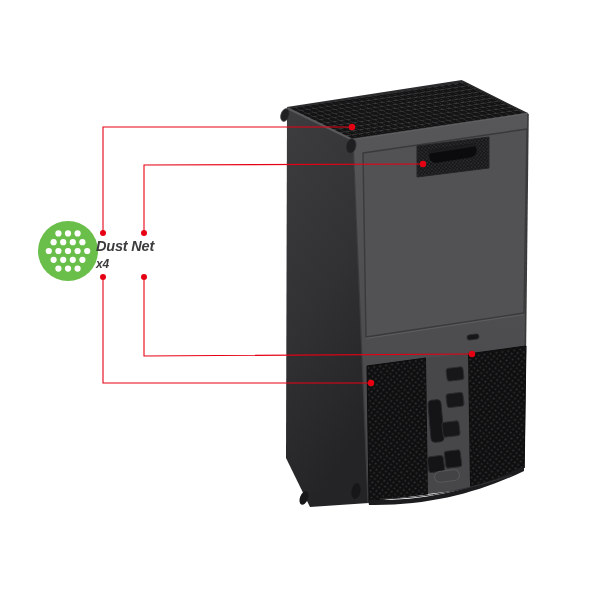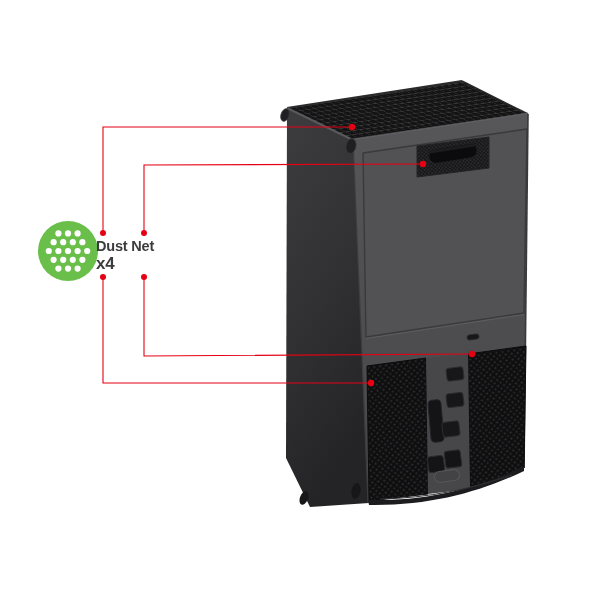--- a/index.html
+++ b/index.html
@@ -1,29 +1,29 @@
 <!DOCTYPE html>
 <html style="--bg: #ffffff; --line-red: #e60013; --icon-green: #6abf4b; --text-color: #3c3c3e;"><head>
 <meta charset="utf-8">
 <style>
   html,body{margin:0;padding:0;}
   body{
     width:600px;height:600px;overflow:hidden;
     background:var(--bg,#fff);
     font-family:"Liberation Sans","DejaVu Sans",sans-serif;
   }
-  .stage{position:relative;width:500px;height:600px;background:var(--bg,#fff);}
+  .stage{position:relative;width:500px;height:600px;background:var(--bg,#fff);font-style:italic;}
   .stage svg{position:absolute;left:0;top:0;}
   .label{
     position:absolute;left:96px;top:237px;
     color:var(--text-color,#3c3c3e);
     line-height:18px;letter-spacing:-0.2px;
   }
   .label .t1{font-size:14.5px;font-weight:600;}
-  .label .t2{font-size:17px;font-weight:600;}
+  .label .t2{font-size:12px;font-weight:600;}
   .red-line{stroke:var(--line-red,#e60013);stroke-width:1.1;fill:none;}
   .red-dot{fill:var(--line-red,#e60013);}
   .icon-circle{fill:var(--icon-green,#6abf4b);}
   .icon-hole{fill:#ffffff;}
 </style>
 </head>
 <body>
 
 <div class="stage">
 

